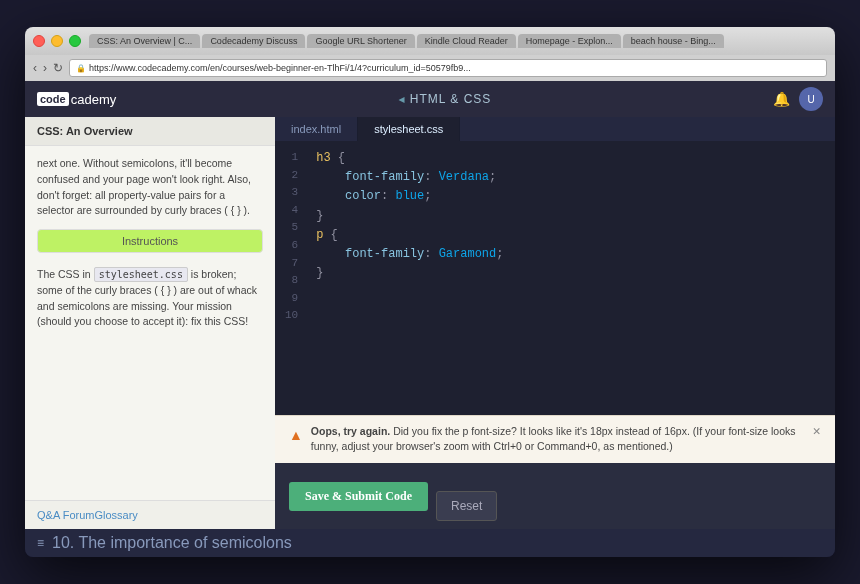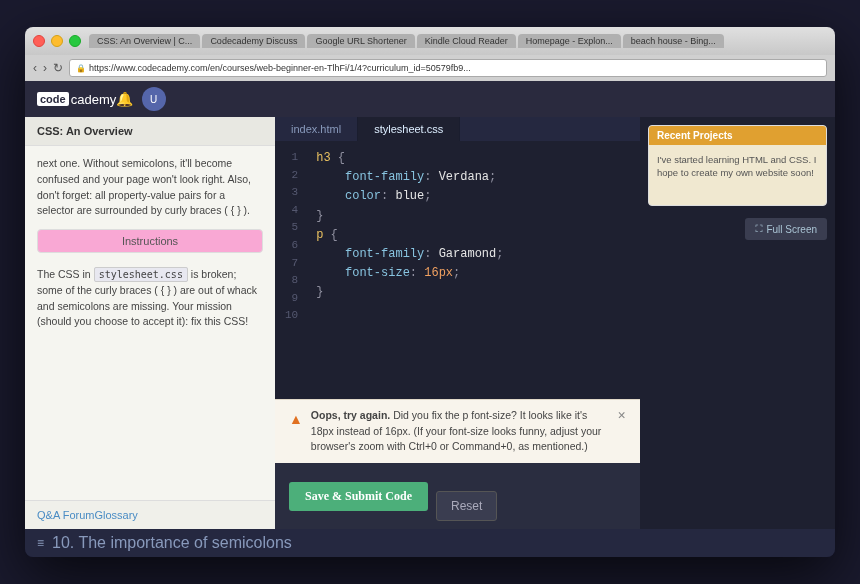--- a/index.html
+++ b/index.html
@@ -185,21 +185,21 @@
     }
     .lesson-text {
       padding: 10px 12px;
       font-size: 10.5px;
       color: #444;
       line-height: 1.5;
       flex: 0 0 auto;
     }
     .instructions-tab {
       margin: 0 12px 6px;
-      background: #f9a8d4;
+      background: #bef264;
       border: 1px solid #ddd;
       border-radius: 4px;
       text-align: center;
       padding: 5px 10px;
       font-size: 11px;
       color: #555;
       font-weight: 500;
       cursor: pointer;
     }
     .instructions-content {
@@ -274,21 +274,21 @@
     }
     .line-numbers div { line-height: 1.6; font-size: 11px; }
     .code-content {
       flex: 1;
       padding: 0 8px;
       color: #c8d0e0;
     }
     .code-line { line-height: 1.6; white-space: pre; }
     .kw-selector { color: #e8c060; }
     .kw-property { color: #88c4e0; }
-    .kw-value-text { color: #e5e5e5; }
+    .kw-value-text { color: #0ea5e9; }
     .kw-value-num { color: #f0a060; }
     .kw-punctuation { color: #9090a0; }
 
     
     .feedback-bar {
       background: #f8f4ec;
       border-top: 1px solid #e0d8c8;
       padding: 8px 14px;
       font-size: 10.5px;
       color: #444;
@@ -419,20 +419,23 @@
       <span>https://www.codecademy.com/en/courses/web-beginner-en-TlhFi/1/4?curriculum_id=50579fb9...</span>
     </div>
   </div>
 
   <div class="app">
 
     <div class="app-header">
       <div class="logo">
         <span class="logo-code">code</span>
         <span class="logo-academy">cademy</span>
+      </div>
+      <div class="app-title">
+        <span style="color:#6699aa">◂ </span><span>HTML &amp; CSS</span>
       </div>
       <div class="header-icons">
         <span class="bell-icon">🔔</span>
         <div class="avatar">U</div>
       </div>
     </div>
 
     <div class="main-content">
 
       <div class="left-panel">
@@ -474,53 +477,39 @@
               <div>10</div>
           </div>
           <div class="code-content">
             <div class="code-line"><span class="kw-selector">h3</span> <span class="kw-punctuation">{</span></div>
             <div class="code-line">    <span class="kw-property">font-family</span><span class="kw-punctuation">:</span> <span class="kw-value-text">Verdana</span><span class="kw-punctuation">;</span></div>
             <div class="code-line">    <span class="kw-property">color</span><span class="kw-punctuation">:</span> <span class="kw-value-text">blue</span><span class="kw-punctuation">;</span></div>
             <div class="code-line"><span class="kw-punctuation">}</span></div>
             <div class="code-line"></div>
             <div class="code-line"><span class="kw-selector">p</span> <span class="kw-punctuation">{</span></div>
             <div class="code-line">    <span class="kw-property">font-family</span><span class="kw-punctuation">:</span> <span class="kw-value-text">Garamond</span><span class="kw-punctuation">;</span></div>
-            <div class="code-line">    <span class="kw-property">font-size</span><span class="kw-punctuation">:</span> <span class="kw-value-num">16px</span><span class="kw-punctuation">;</span></div>
             <div class="code-line"><span class="kw-punctuation">}</span></div>
             <div class="code-line"></div>
           </div>
         </div>
 
         <div class="feedback-bar">
           <span class="warning-icon">▲</span>
           <span>
             <strong>Oops, try again.</strong><span> Did you fix the p font-size? It looks like it's 18px instead of 16px. (If your font-size looks funny, adjust your browser's zoom with Ctrl+0 or Command+0, as mentioned.)</span>
           </span>
           <span class="close-x">✕</span>
         </div>
 
         <div class="action-bar">
           <button class="btn-submit">Save &amp; Submit Code</button>
           <button class="btn-reset">Reset</button>
         </div>
       </div>
 
-      <div class="right-panel">
-        <div class="recent-projects">
-          <div class="recent-projects-title">Recent Projects</div>
-          <div class="recent-projects-content">I've started learning HTML and CSS. I hope to create my own website soon!</div>
-        </div>
-        <div style="display:flex; justify-content:flex-end;">
-          <button class="fullscreen-btn">
-            <span>⛶</span>
-            <span>Full Screen</span>
-          </button>
-        </div>
-        <div class="spacer-right"></div>
-      </div>
     </div>
 
     <div class="bottom-bar">
       <span class="hamburger">≡</span>
       <span class="lesson-num">10. The importance of semicolons</span>
     </div>
   </div>
 </div>
 
 </body></html>

